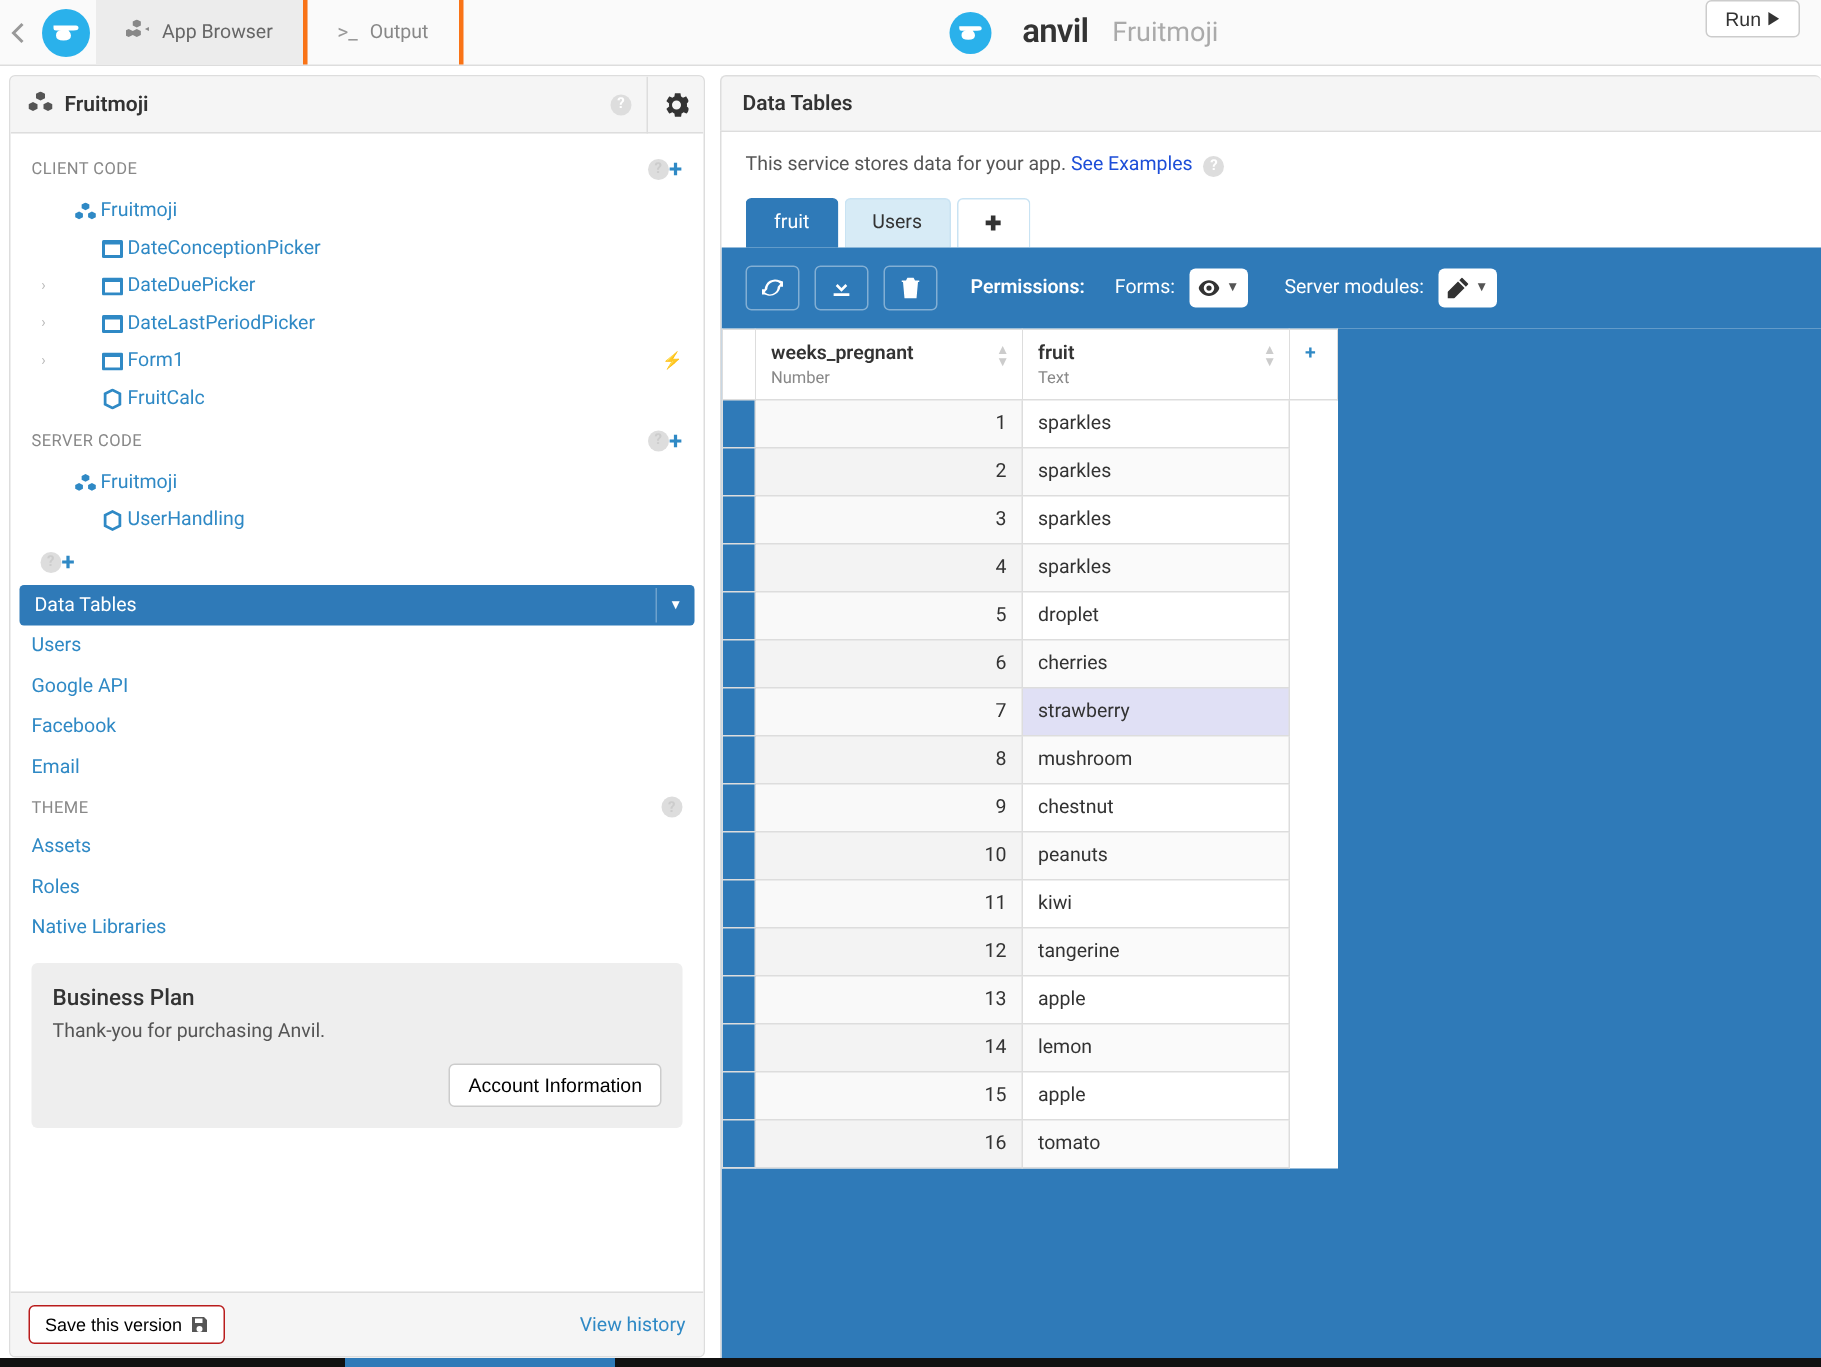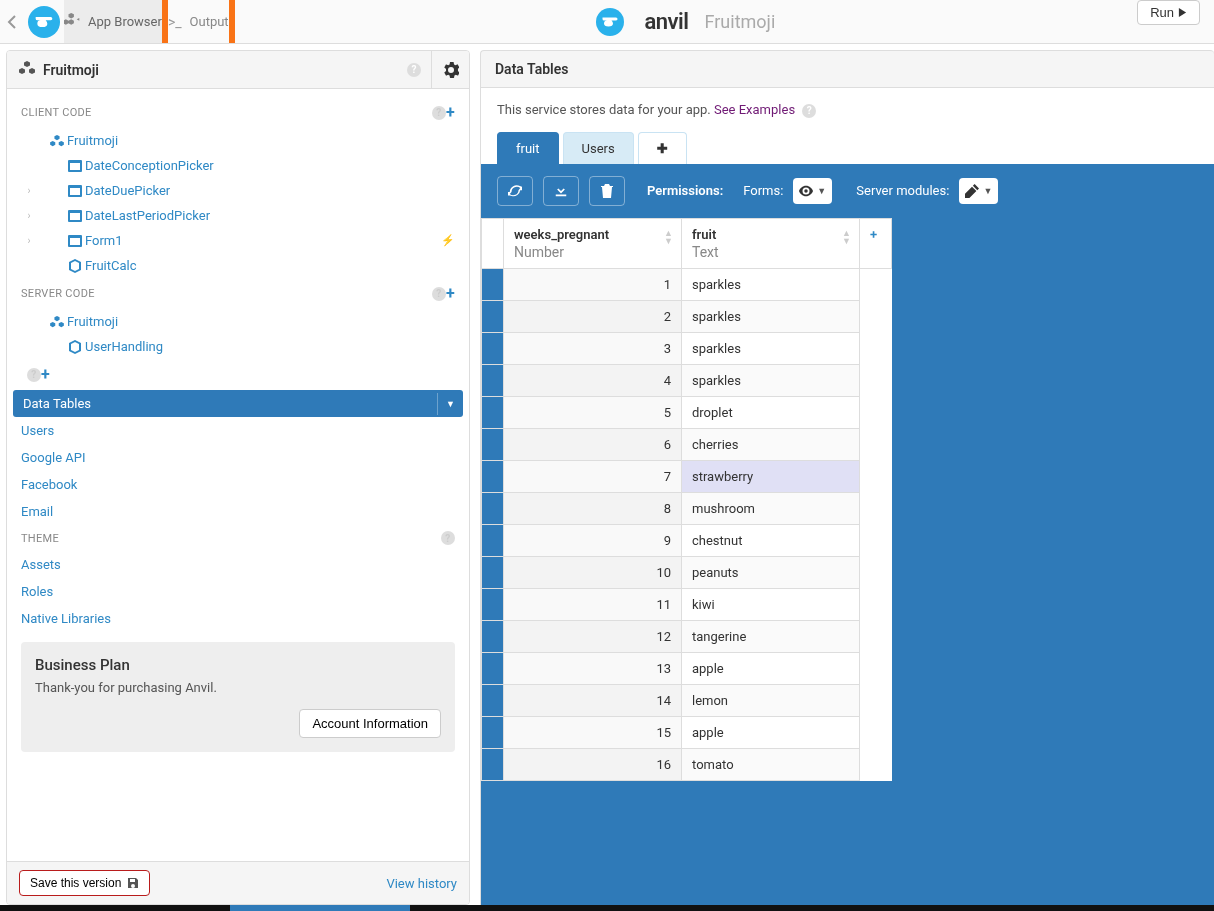--- a/index.html
+++ b/index.html
@@ -5,21 +5,21 @@
   * { box-sizing: border-box; margin: 0; padding: 0; }
   body { font-family: -apple-system, BlinkMacSystemFont, "Segoe UI", Roboto, "Helvetica Neue", Arial, sans-serif; font-size: 13px; color: #333; background: #fff; }
   
   
   .topbar { height: 44px; border-bottom: 1px solid #ddd; display: flex; align-items: stretch; background: #fafafa; }
   .topbar-left { display: flex; align-items: stretch; }
   .back-btn { width: 24px; display: flex; align-items: center; justify-content: center; color: #999; cursor: pointer; }
   .anvil-badge { width: 40px; display: flex; align-items: center; justify-content: center; }
   .anvil-circle { width: 32px; height: 32px; background: #2ab1eb; border-radius: 50%; display: flex; align-items: center; justify-content: center; }
   .anvil-circle svg { width: 20px; height: 14px; fill: #fff; }
-  .tab { padding: 0 0; display: flex; align-items: center; gap: 8px; color: #888; border-right: 6px solid #f97316; cursor: pointer; }
+  .tab { padding: 0 20px; display: flex; align-items: center; gap: 8px; color: #888; border-right: 3px solid #f97316; cursor: pointer; }
   .tab.active { background: #ececec; color: #666; }
   .tab-icon { font-size: 14px; color: #999; }
   .topbar-center { flex: 1; display: flex; align-items: center; justify-content: center; gap: 10px; }
   .brandmark { display: flex; align-items: center; gap: 20px; }
   .brandmark-circle { width: 28px; height: 28px; background: #2ab1eb; border-radius: 50%; display: flex; align-items: center; justify-content: center; }
   .brandmark-circle svg { width: 18px; height: 12px; fill: #fff; }
   .brandmark-text { font-size: 22px; font-weight: 600; letter-spacing: -0.5px; color: #333; }
   .appname-header { font-size: 18px; color: #aaa; margin-left: 6px; }
   .topbar-right { display: flex; align-items: flex-start; padding-right: 14px; }
   .run-btn { background: #fff; border: 1px solid #ccc; border-radius: 4px; padding: 4px 12px; font-size: 13px; color: #333; cursor: pointer; display: flex; align-items: center; gap: 4px; }
@@ -57,40 +57,40 @@
   .plan-box::after { content: ""; display: block; clear: both; }
   .sidebar-footer { background: #f5f5f5; border-top: 1px solid #ddd; padding: 8px 12px; display: flex; align-items: center; }
   .save-btn { background: #fff; border: 1px solid #b91c1c; border-radius: 4px; padding: 5px 10px; font-size: 12px; cursor: pointer; display: flex; align-items: center; gap: 6px; }
   .history-link { margin-left: auto; color: #2f89c5; font-size: 13px; cursor: pointer; }
 
   
   .content { flex: 1; padding: 6px 0 0 10px; overflow: hidden; display: flex; flex-direction: column; }
   .content-header { background: #f5f5f5; border: 1px solid #ddd; border-radius: 4px 4px 0 0; padding: 10px 14px; font-weight: 600; font-size: 14px; border-bottom: none; border-right: none; }
   .content-body { border: 1px solid #ddd; border-top: 1px solid #ddd; border-right: none; flex: 1; overflow: hidden; display: flex; flex-direction: column; }
   .content-desc { padding: 14px 16px; font-size: 13px; color: #555; }
-  .content-desc a { color: #701a75; text-decoration: none; }
+  .content-desc a { color: #1d4ed8; text-decoration: none; }
   
   .tabs-row { display: flex; gap: 4px; padding: 0 16px; }
   .data-tab { border: 1px solid #c9e3f3; border-bottom: none; padding: 8px 18px; border-radius: 4px 4px 0 0; cursor: pointer; font-size: 13px; }
   .data-tab.selected { background: #2f7ab8; color: #fff; border-color: #2f7ab8; }
   .data-tab.unselected { background: #d7ebf6; color: #333; }
   .data-tab.plus { background: #fff; color: #333; font-weight: bold; }
   
   .table-toolbar { background: #2f7ab8; color: #fff; padding: 12px 16px; display: flex; align-items: center; gap: 10px; }
   .tbtn { background: #fff0; border: 1px solid rgba(255,255,255,0.4); border-radius: 4px; width: 36px; height: 30px; display: flex; align-items: center; justify-content: center; color: #fff; cursor: pointer; }
   .tlabel { font-weight: 600; margin-left: 12px; }
   .perm-control { background: #fff; border-radius: 4px; padding: 3px 6px; display: flex; align-items: center; gap: 4px; color: #333; cursor: pointer; height: 26px; }
   .perm-control svg { width: 14px; height: 14px; }
   .perm-caret { font-size: 9px; color: #555; }
 
   .table-area { background: #2f7ab8; flex: 1; overflow: auto; padding: 0; }
   .data-table { background: #fff; margin: 0; border-collapse: collapse; }
   .data-table th, .data-table td { border: 1px solid #ddd; padding: 8px 10px; font-size: 13px; text-align: left; }
   .data-table th { background: #fff; font-weight: 600; position: relative; vertical-align: top; }
-  .col-type { display: block; font-weight: 400; font-size: 14px; color: #888; margin-top: 2px; }
+  .col-type { display: block; font-weight: 400; font-size: 11px; color: #888; margin-top: 2px; }
   .sort-arrows { position: absolute; right: 8px; top: 10px; color: #ccc; font-size: 9px; line-height: 8px; }
   .num-col { width: 178px; text-align: right; }
   .fruit-col { width: 178px; }
   .add-col-th { width: 32px; text-align: center; color: #2f89c5; font-weight: bold; cursor: pointer; font-size: 16px; vertical-align: middle; }
   .row-handle { width: 22px; background: #2f7ab8; border-color: #2f7ab8; }
   tr.highlighted td.fruit-cell { background: #e0e0f5; }
   tr.highlighted td.num-cell { background: #f9f9f9; }
   td.num-cell { text-align: right; background: #f9f9f9; }
   td.fruit-cell { background: #fff; }
   tr:nth-child(even) td.num-cell { background: #f3f3f3; }

